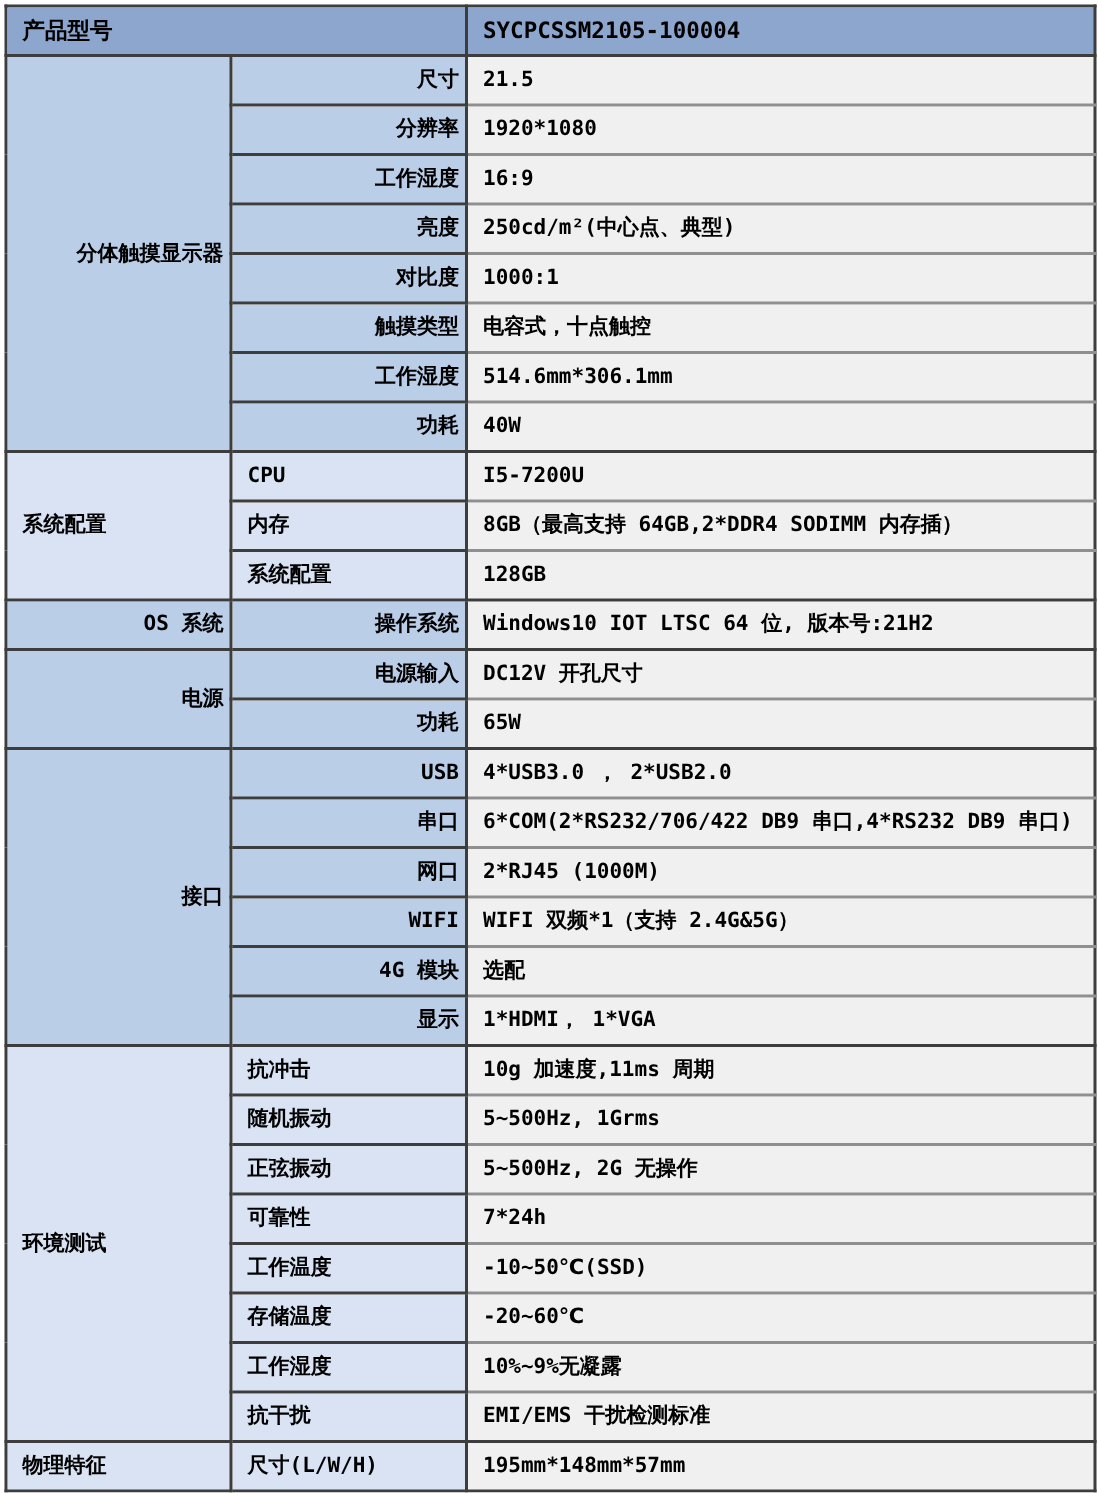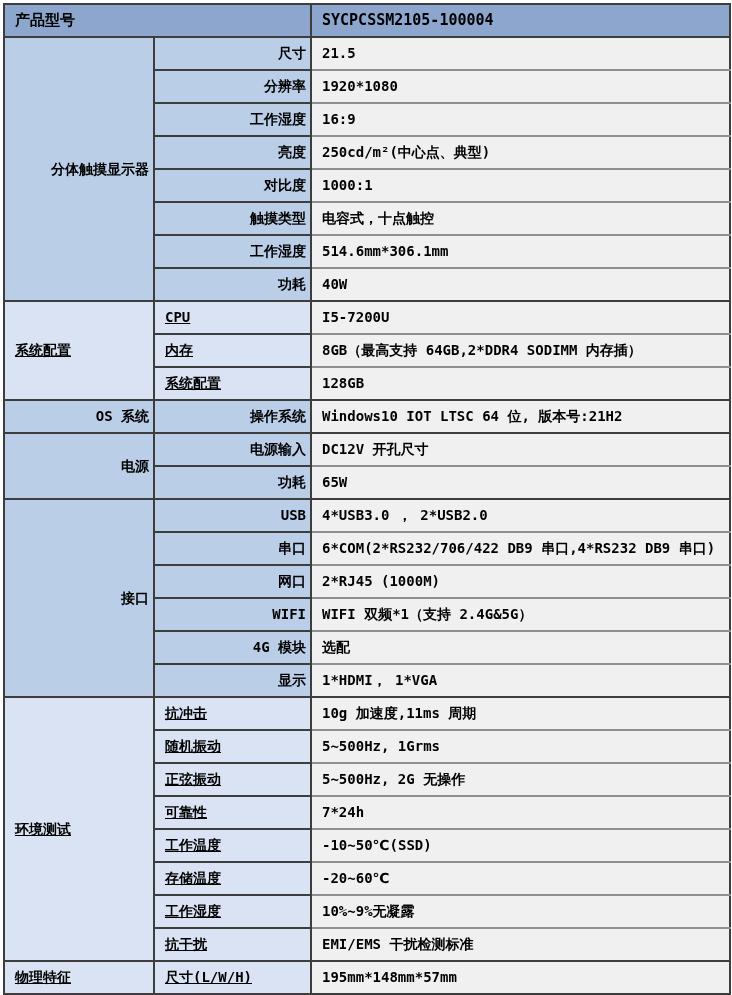--- a/index.html
+++ b/index.html
@@ -40,21 +40,21 @@
     overflow:hidden;
     white-space:nowrap;
   }
   tr.hdr td {
     background:var(--header-bg);
     height:33px;
     font-size:15px;
     margin-top:19px;
   }
   td.sec.medium, td.attr.medium { background:var(--section-medium);text-align:right; }
-  td.sec.light,  td.attr.light  { background:var(--section-light);text-decoration:underline; }
+  td.sec.light,  td.attr.light  { background:var(--section-light); }
   td.value {
     background:var(--value-bg);
     border-top-color:var(--border-gray);
     border-bottom-color:var(--border-gray);
   }
   tr.sec-end td { border-bottom-color:var(--border-dark); }
 </style>
 </head>
 <body>
 

